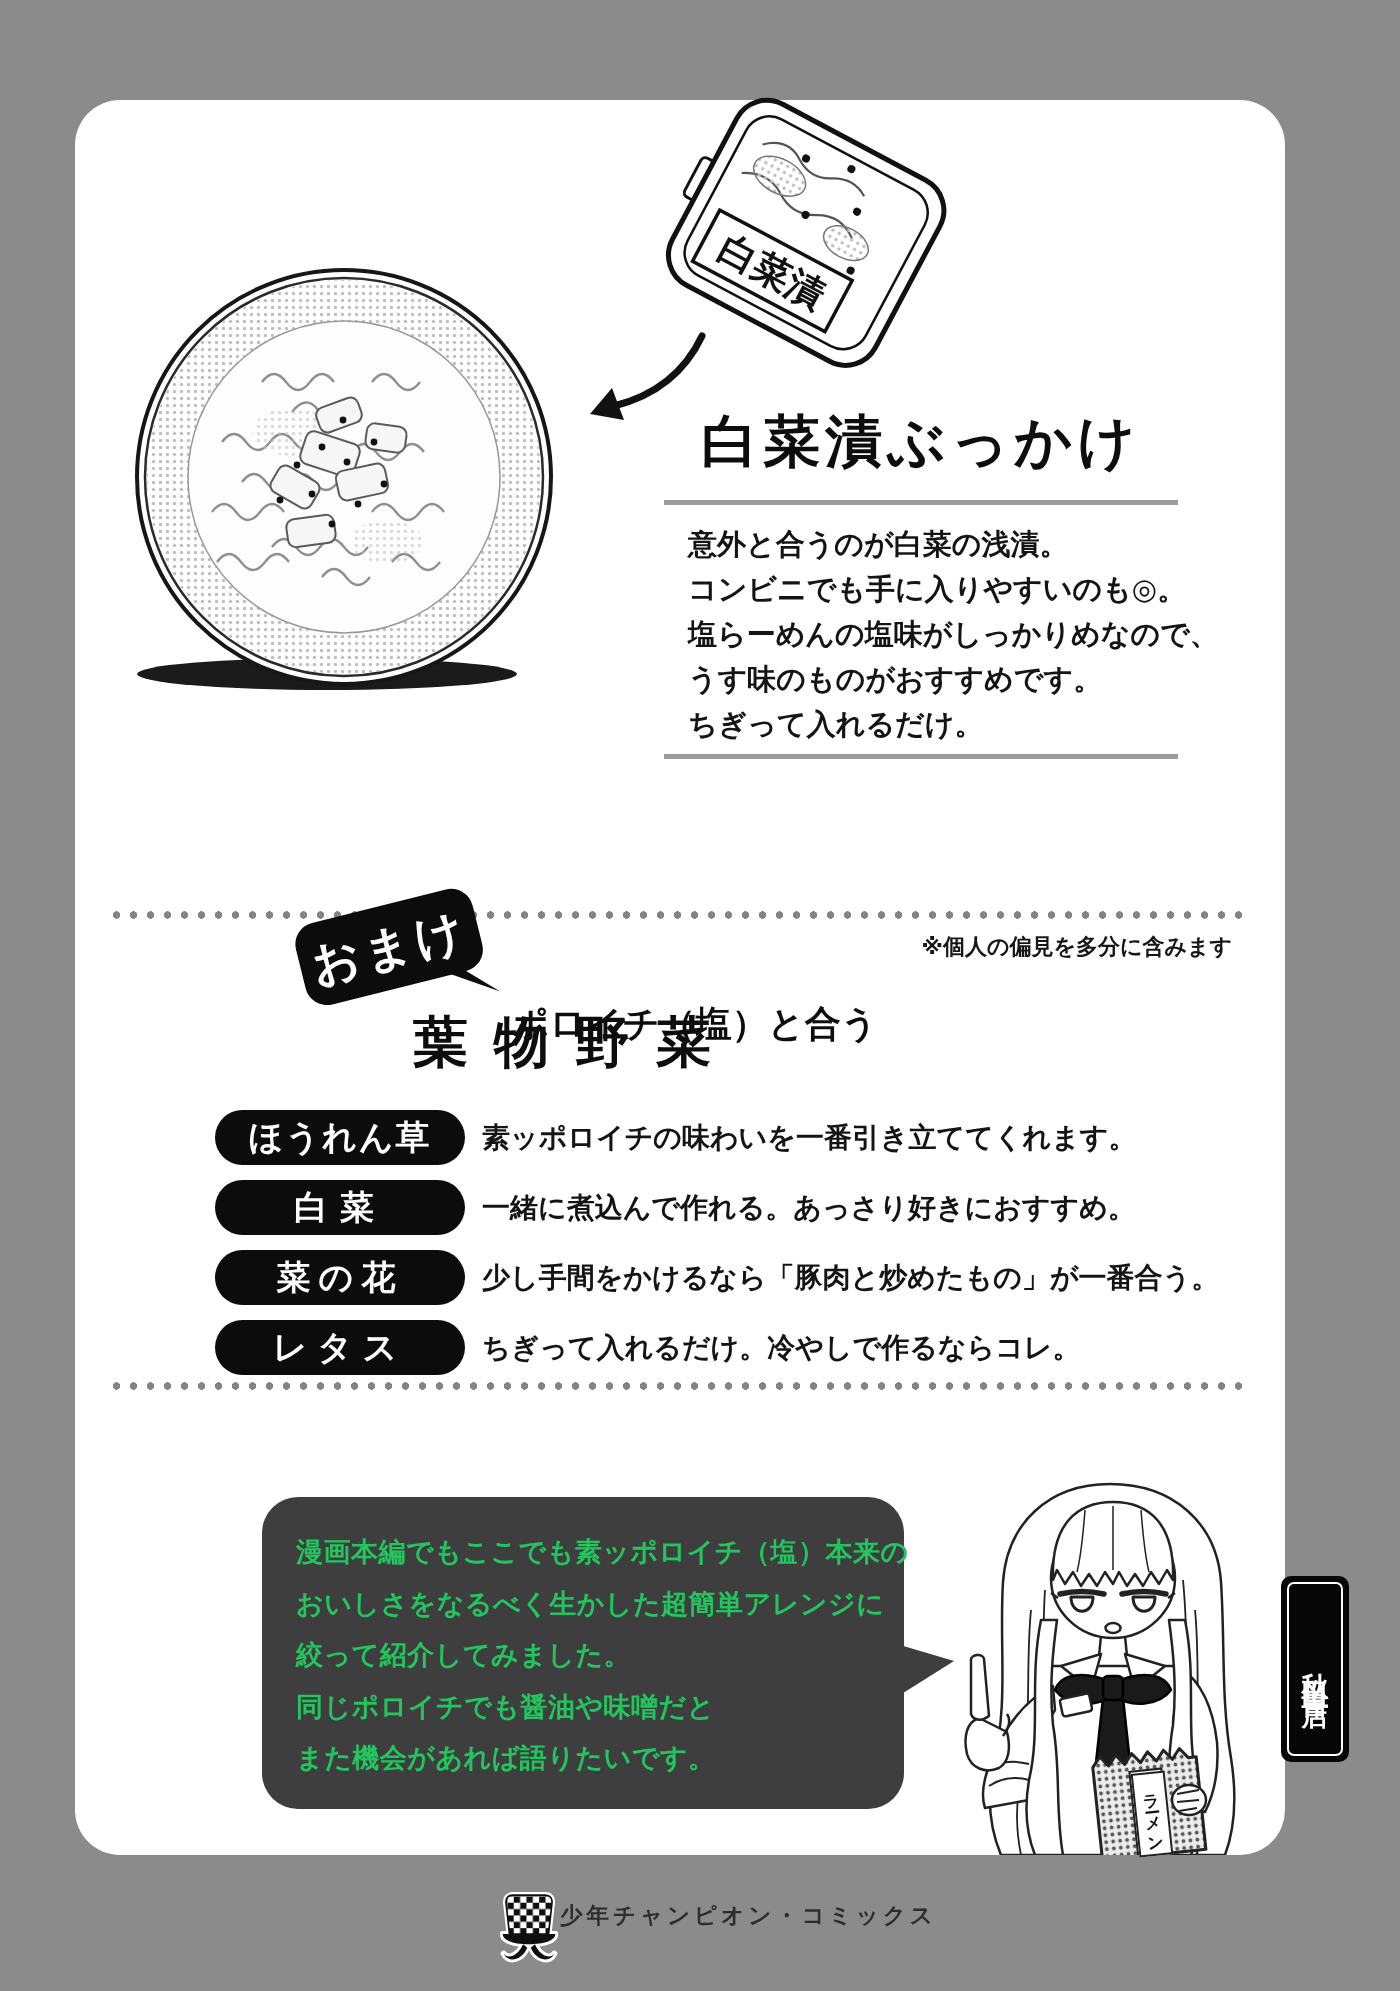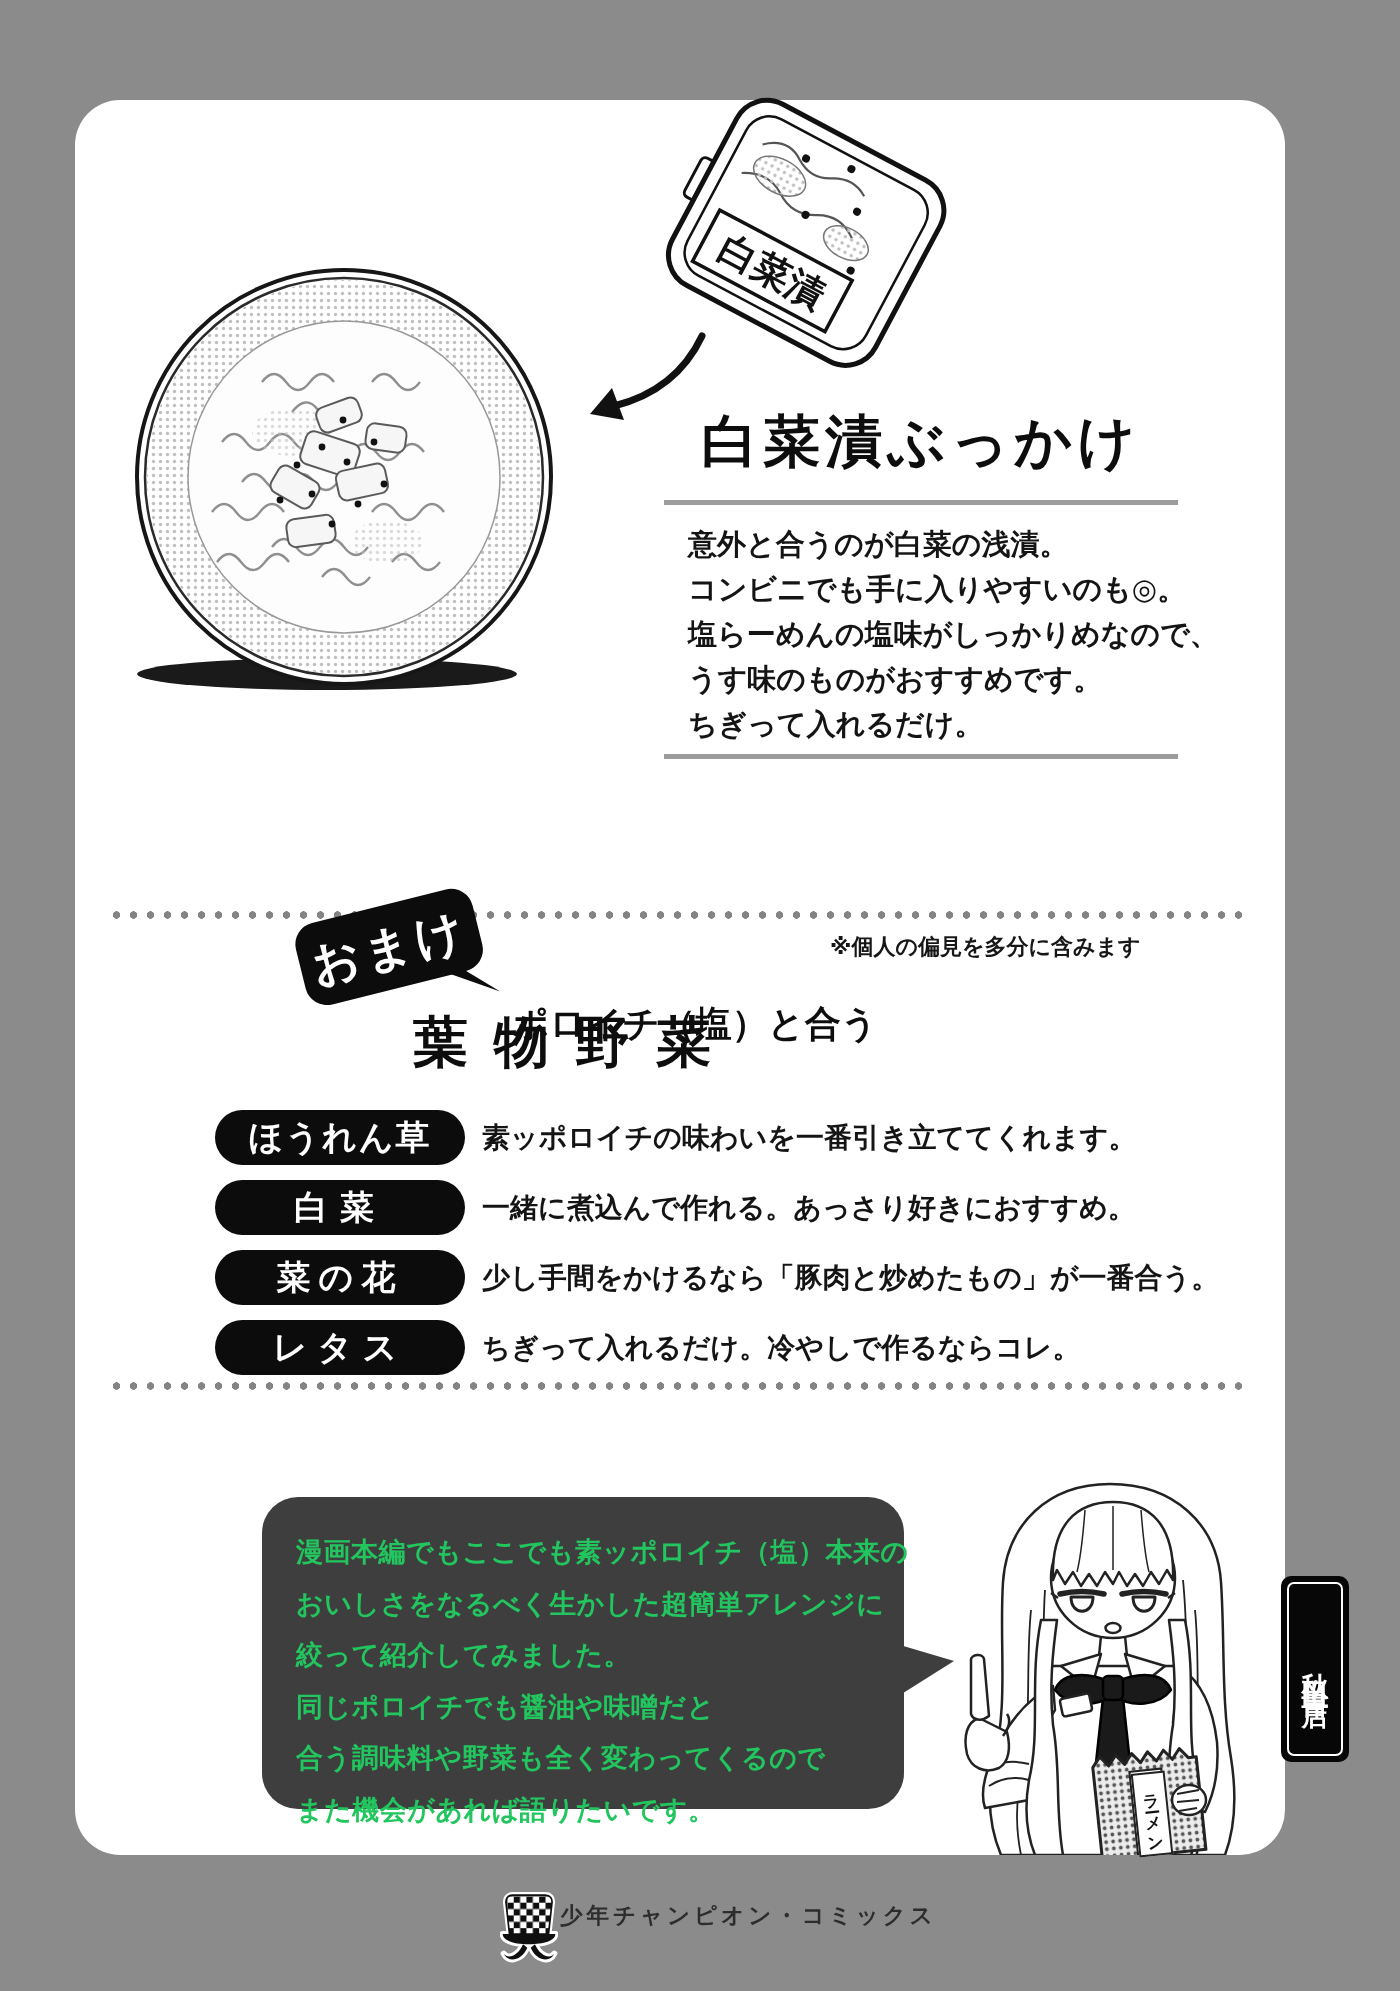--- a/index.html
+++ b/index.html
@@ -10,21 +10,21 @@
   .title{left:663px;top:404px;width:516px;text-align:center;font-size:57px;font-weight:900;letter-spacing:5px;color:#0d0d0d;white-space:nowrap;}
   .rule{height:5px;background:#9c9c9c;}
   .rule1{left:664px;top:500px;width:514px;}
   .rule2{left:664px;top:754px;width:514px;}
   .desc{left:688px;top:522px;font-size:29px;font-weight:700;line-height:45px;color:#141414;white-space:nowrap;}
   .dots{height:10px;background-image:radial-gradient(circle,#848484 3.5px,transparent 4px);
         background-size:17px 10px;background-repeat:repeat-x;background-position:0 center;}
   .dots1{left:108px;top:910px;width:1134px;}
   .dots2{left:108px;top:1381px;width:1134px;}
   .subtitle{left:445px;top:1000px;width:500px;text-align:center;font-size:36px;font-weight:900;white-space:nowrap;color:#0d0d0d;}
-  .disclaimer{left:830px;top:932px;width:402px;font-size:22px;font-weight:700;color:#161616;white-space:nowrap;}
+  .disclaimer{left:830px;top:932px;width:402px;text-align:right;font-size:22px;font-weight:700;color:#161616;white-space:nowrap;}
   .bonus-title{left:325px;top:1006px;width:500px;text-align:center;font-size:55px;font-weight:900;letter-spacing:26px;white-space:nowrap;color:#0d0d0d;}
   .row-badge{width:250px;height:55px;background:#0c0c0c;border-radius:28px;color:#ffffff;
              font-size:34px;font-weight:800;text-align:center;line-height:55px;letter-spacing:2px;white-space:nowrap;}
   .row-desc{font-size:28px;font-weight:700;line-height:55px;white-space:nowrap;color:#141414;}
   .bubble{left:262px;top:1497px;width:642px;height:312px;background:#3e3e3e;border-radius:36px;}
   .bubble:after{content:"";position:absolute;right:-50px;top:148px;width:0;height:0;
                 border-left:54px solid #3e3e3e;border-top:16px solid transparent;border-bottom:34px solid transparent;}
   .bubble-text{position:absolute;left:34px;top:30px;font-size:27px;font-weight:700;line-height:51.5px;
                color:#22c55e;letter-spacing:0.5px;white-space:nowrap;}
   .packet-label{left:1135px;top:1772px;width:30px;height:80px;background:#ffffff;border:2px solid #222;
@@ -162,21 +162,20 @@
   </div>
 
   <div class="abs dots dots2"></div>
 
   <div class="abs bubble">
     <div class="bubble-text">
       <div>漫画本編でもここでも素ッポロイチ（塩）本来の</div>
       <div>おいしさをなるべく生かした超簡単アレンジに</div>
       <div>絞って紹介してみました。</div>
       <div>同じポロイチでも醤油や味噌だと</div>
-      <div>合う調味料や野菜も全く変わってくるので</div>
       <div>また機会があれば語りたいです。</div>
     </div>
   </div>
 
   <svg class="abs" style="left:945px;top:1470px;" width="330" height="385" viewBox="0 0 330 385">
     <defs>
       <pattern id="ht2" width="7" height="7" patternUnits="userSpaceOnUse">
         <rect width="7" height="7" fill="#ececec"></rect>
         <circle cx="3.5" cy="3.5" r="1.9" fill="#565656"></circle>
       </pattern>

